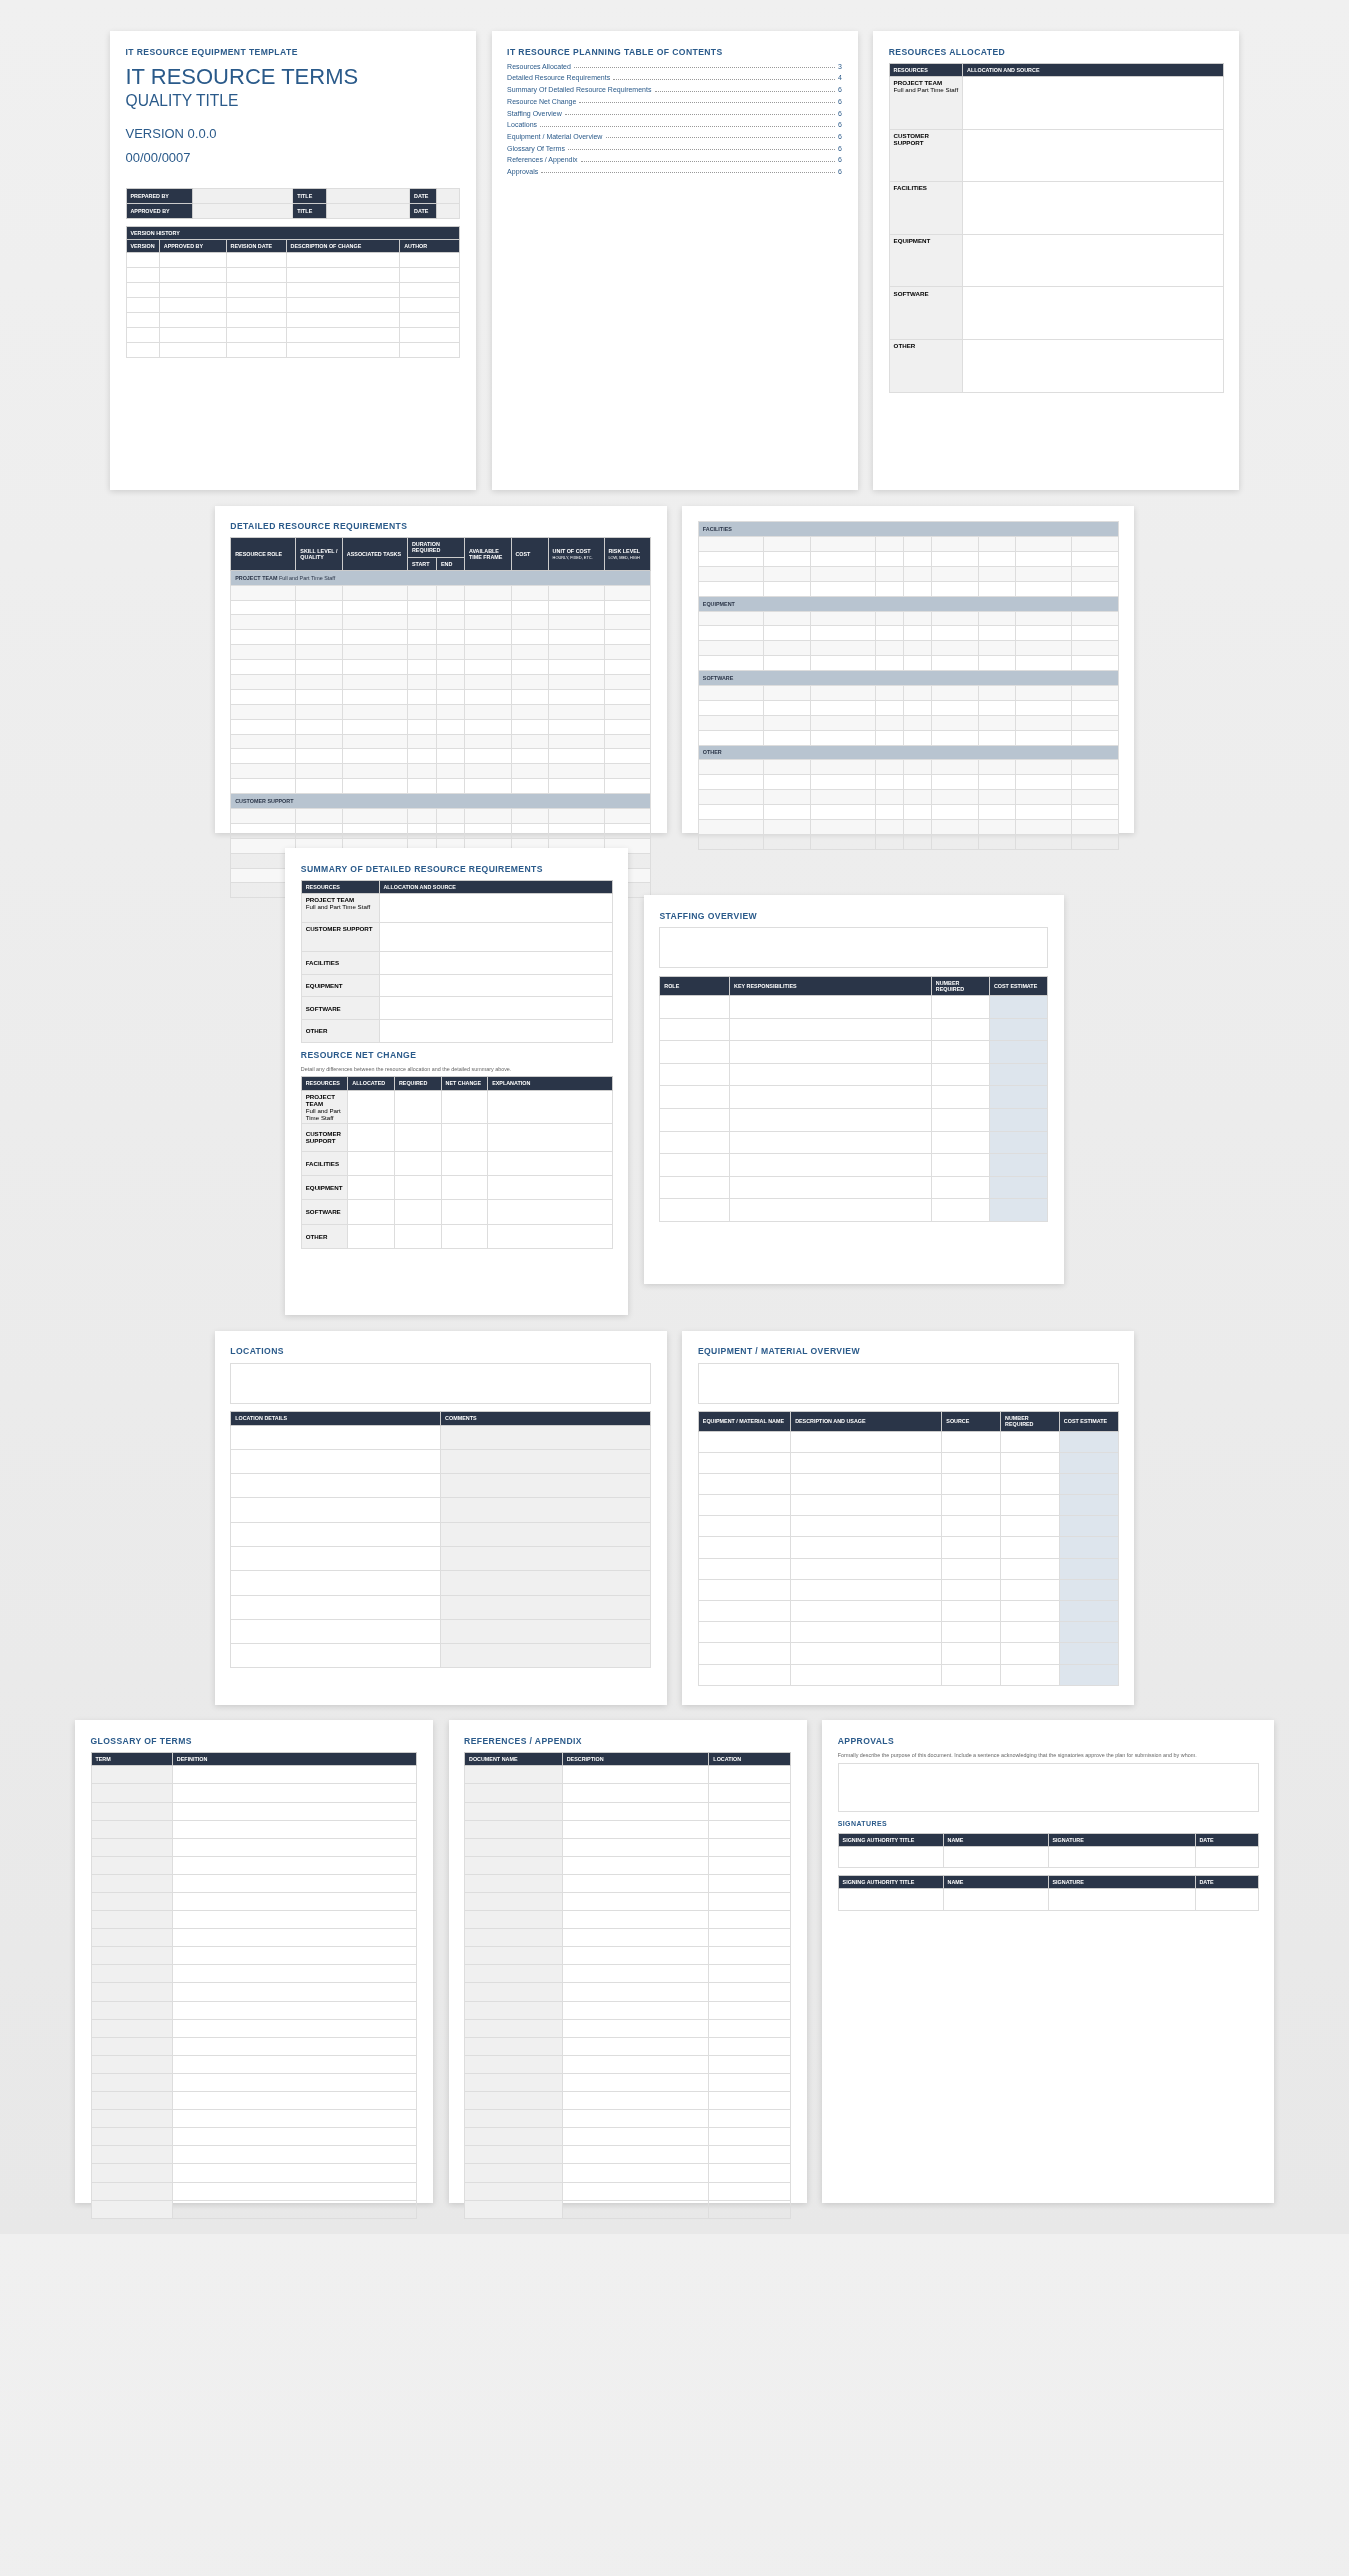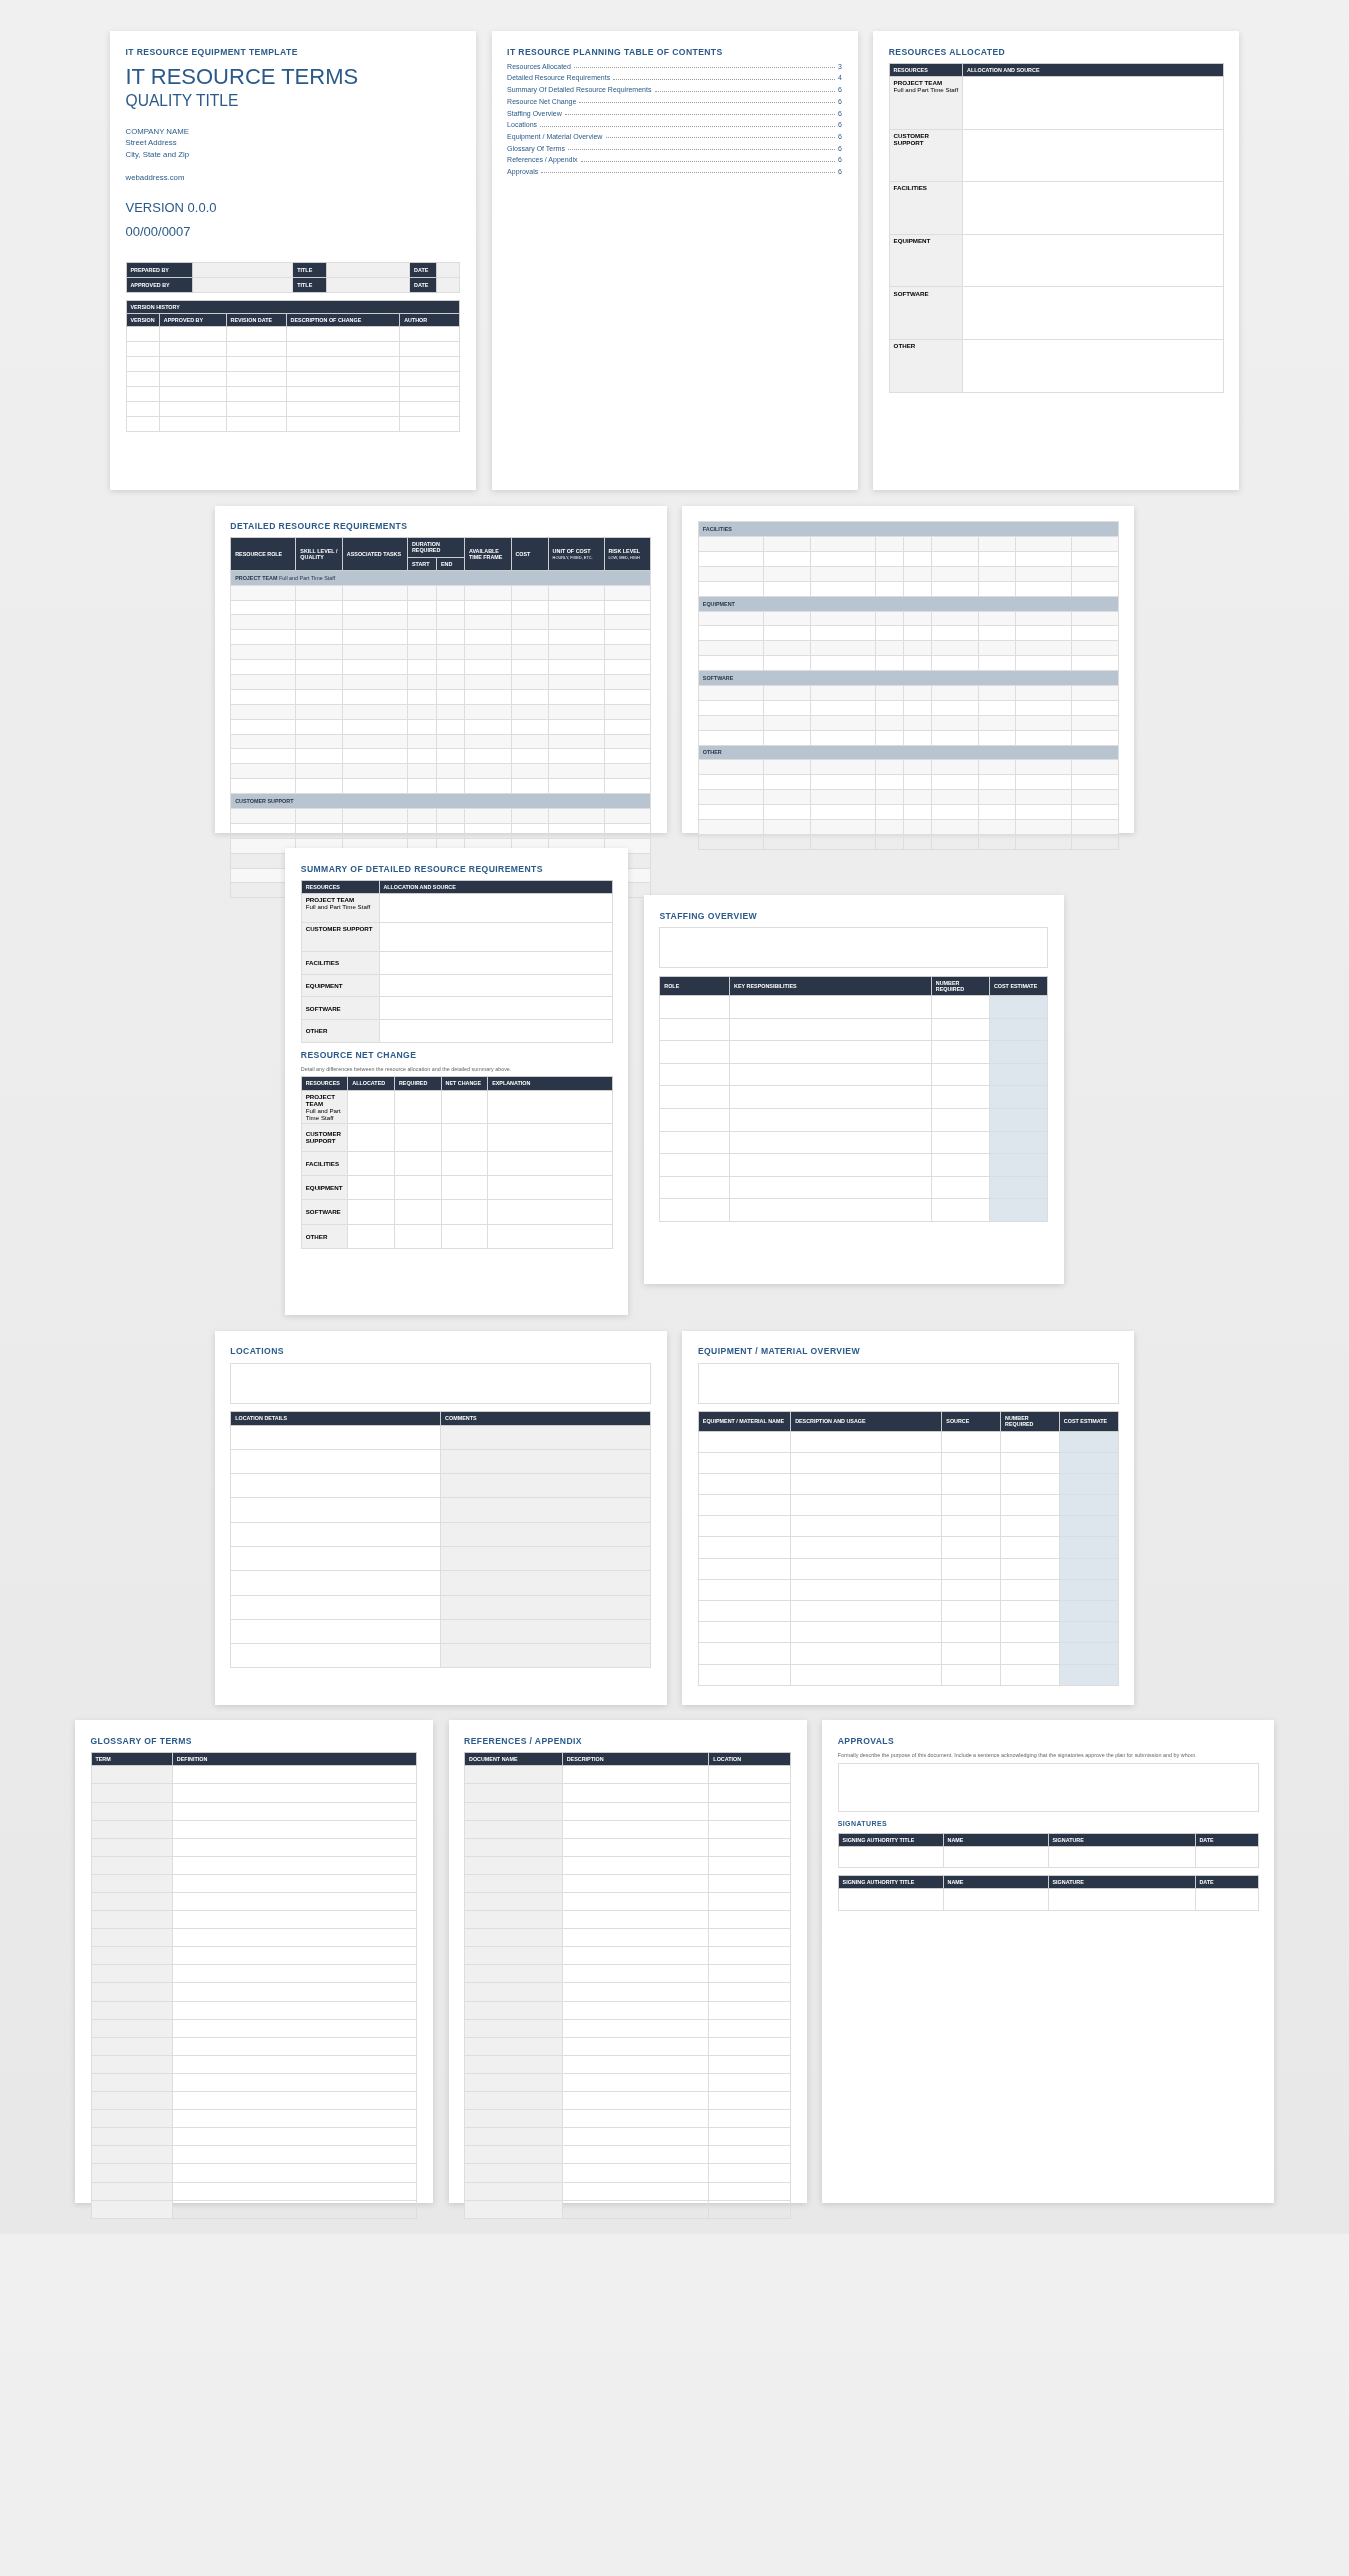--- a/index.html
+++ b/index.html
@@ -50,27 +50,20 @@
 </head>
 <body>
 
 <div class="row-group">
 
 <div class="page p-wide">
   <div class="content">
     <div class="template-label">IT RESOURCE EQUIPMENT TEMPLATE</div>
     <h1>IT RESOURCE TERMS</h1>
     <h2>QUALITY TITLE</h2>
-    <div class="company-block">
-      <div>COMPANY NAME</div>
-      <div>Street Address</div>
-      <div>City, State and Zip</div>
-      <br>
-      <div>webaddress.com</div>
-    </div>
     <div class="version-block">VERSION 0.0.0</div>
     <div class="version-block">00/00/0007</div>
     <br><br>
     <table>
       <tbody>
             <tr>
         <th style="width:20%">PREPARED BY</th>
         <td class="grey-cell" style="width:30%"></td>
         <th style="width:10%">TITLE</th>
         <td class="grey-cell" style="width:25%"></td>

